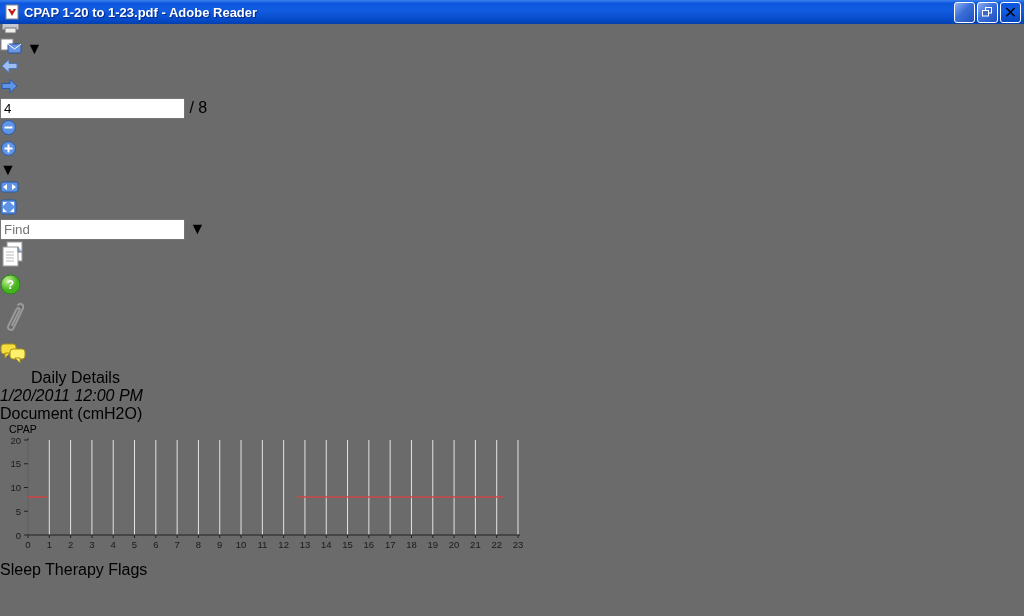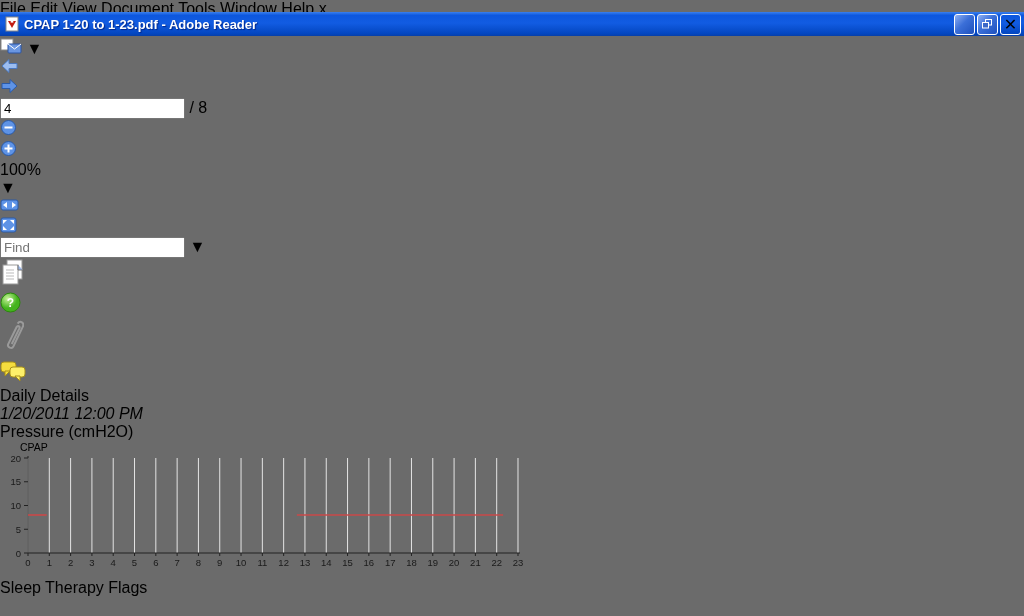--- a/index.html
+++ b/index.html
@@ -1,19 +1,19 @@
 <!DOCTYPE html>
 <html><head>
 <meta charset="utf-8">
 <style>
   html,body{margin:0;padding:0;}
   body{width:1024px;height:616px;position:relative;overflow:hidden;background:#6b6b6b;font-family:"Liberation Sans",sans-serif;}
 
   
-  .titlebar{position:absolute;left:0;top:12px;right:0;height:24px;display:flex;align-items:center;
+  .titlebar{position:absolute;left:0;top:0;right:0;height:24px;display:flex;align-items:center;
     background:linear-gradient(180deg,#3a80ee 0%,#0d57de 14%,#125ce2 46%,#0346c0 90%,#063fa8 100%);}
   .titlebar .ticon{width:16px;height:16px;margin:0 4px 0 4px;}
   .titletext{color:#fff;font-weight:bold;font-size:13px;text-shadow:1px 1px 1px #00268a;flex:1;white-space:nowrap;}
   .winbtns{display:flex;margin-right:3px;}
   .winbtn{width:21px;height:21px;margin-left:2px;border:1px solid #fff;border-radius:3px;display:flex;align-items:center;justify-content:center;box-sizing:border-box;}
   .winbtn.blue{background:linear-gradient(135deg,#8fb0f2 0%,#3b6fd8 45%,#1e50bc 100%);}
   .winbtn.red{background:linear-gradient(135deg,#f5a globalization;}
   .winbtn.red{background:linear-gradient(135deg,#f7b09a 0%,#e25a2c 45%,#b33208 100%);}
   .glyph-min{width:8px;height:2px;background:#fff;margin-top:9px;}
   .glyph-close{color:#fff;font-weight:bold;font-size:12px;line-height:1;}
@@ -139,23 +139,20 @@
       <rect x="4.5" y="7.5" width="8" height="2" fill="#fff"></rect>
     </svg>
   </div>
   <div class="tbtn">
     <svg width="17" height="17">
       <circle cx="8.5" cy="8.5" r="7" fill="#5e93e6" stroke="#2a5aa8"></circle>
       <rect x="4.5" y="7.5" width="8" height="2" fill="#fff"></rect>
       <rect x="7.5" y="4.5" width="2" height="8" fill="#fff"></rect>
     </svg>
   </div>
-  <div class="zoom-box">
-    <span>100%</span>
-  </div>
   <span class="caret">▼</span>
   <div class="tsep"></div>
   <div class="tbtn">
     <svg width="19" height="16">
       <rect x="1" y="3" width="17" height="10" rx="2" fill="#5e93e6" stroke="#2a5aa8"></rect>
       <path d="M3 8 L7 5 L7 11 Z" fill="#fff"></path>
         <path d="M16 8 L12 5 L12 11 Z" fill="#fff"></path>
     </svg>
   </div>
   <div class="tbtn">
@@ -203,29 +200,29 @@
 <div class="side-icon" style="left:6px;top:580px;">
   <svg width="28" height="24">
     <rect x="1" y="3" width="15" height="10" rx="3" fill="#f5dd3e" stroke="#a8901a"></rect>
     <path d="M5 12 L5 17 L10 12 Z" fill="#f5dd3e" stroke="#a8901a"></path>
     <rect x="10" y="8" width="15" height="10" rx="3" fill="#fdf06a" stroke="#a8901a"></rect>
     <path d="M20 17 L20 22 L15 17 Z" fill="#fdf06a" stroke="#a8901a"></path>
   </svg>
 </div>
 
 <div class="pdf-page">
-  <div class="pp h-big" style="left:40px;top:-4px;">Daily Details</div>
+  <div class="pp h-big" style="left:40px;top:-4px;padding-left:31px;">Daily Details</div>
   <div class="pp t-sm" style="left:42px;top:18px;font-style:italic;">1/20/2011 12:00 PM</div>
 
 
   
-  <div class="pp h-sec" style="left:42px;top:42px;">Pressure (cmH2O)</div>
+  <div class="pp h-sec" style="left:42px;top:42px;">Document (cmH2O)</div>
   <div class="pp" style="left:74px;top:60px;font-size:10.5px;">
     <span class="legend-line"></span>
-    <span style="margin-left:20px;text-align:right;">CPAP</span>
+    <span style="margin-left:9px;text-align:right;">CPAP</span>
   </div>
   <svg id="svg-pressure" class="chart-svg" style="left:40px;top:82px;" width="535" height="122">
       <line x1="28" y1="5" x2="28" y2="100" stroke="#e4e4e4"></line>
       <line x1="49.304" y1="5" x2="49.304" y2="100" stroke="#e4e4e4"></line>
       <line x1="70.608" y1="5" x2="70.608" y2="100" stroke="#e4e4e4"></line>
       <line x1="91.91199999999999" y1="5" x2="91.91199999999999" y2="100" stroke="#e4e4e4"></line>
       <line x1="113.216" y1="5" x2="113.216" y2="100" stroke="#e4e4e4"></line>
       <line x1="134.51999999999998" y1="5" x2="134.51999999999998" y2="100" stroke="#e4e4e4"></line>
       <line x1="155.82399999999998" y1="5" x2="155.82399999999998" y2="100" stroke="#e4e4e4"></line>
       <line x1="177.128" y1="5" x2="177.128" y2="100" stroke="#e4e4e4"></line>

